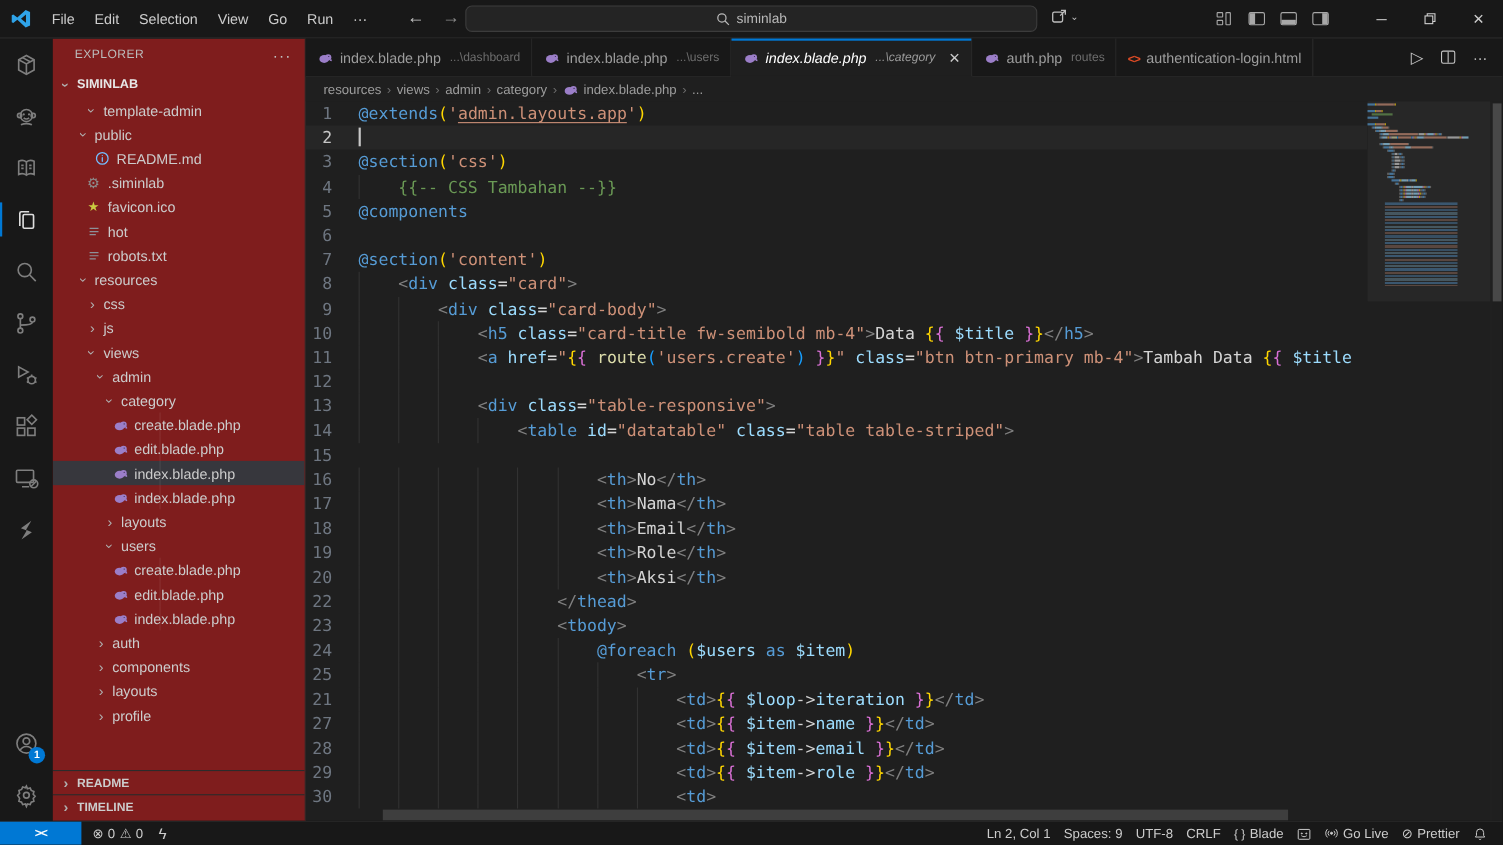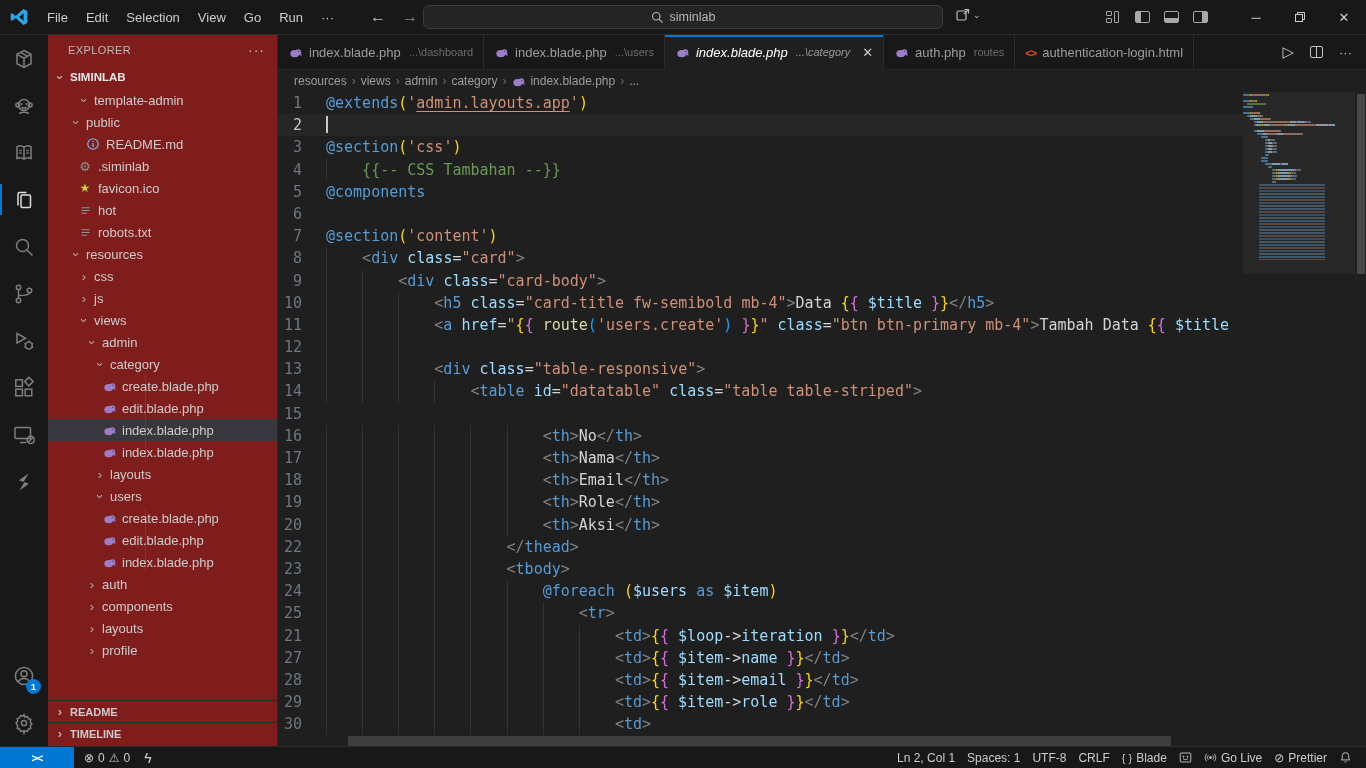--- a/index.html
+++ b/index.html
@@ -89,21 +89,21 @@
       rgba(86,155,214,.45) 6px 8px, transparent 8px 9px,
       rgba(156,220,254,.35) 9px 11px, transparent 11px 12px)}
   .vscroll{width:11px;flex:none;position:relative;border-left:1px solid #222}
   .vscroll .thumb{position:absolute;left:1px;right:1px;top:2px;height:180px;background:rgba(121,121,121,.45)}
   
   .statusbar{height:22px;background:#181818;border-top:1px solid #2b2b2b;display:flex;align-items:center;font-size:12px;color:#cccccc}
   .sb-remote{height:100%;background:#0078d4;color:#ffffff;display:flex;align-items:center;justify-content:center;width:74px;
     font-weight:bold;font-size:11px;letter-spacing:-1px}
   .sb-item{display:flex;align-items:center;gap:4px;padding:0 6px;height:100%}
   .sb-left{display:flex;align-items:center;margin-left:4px;gap:2px}
-  .sb-right{margin-left:auto;display:flex;align-items:flex-start;margin-right:8px}
+  .sb-right{margin-left:auto;display:flex;align-items:flex-end;margin-right:8px}
   .sb-item svg{width:13px;height:13px}
   svg{display:block}
 </style>
 </head>
 <body>
 
 <div class="titlebar">
   <svg class="vsc-logo" viewBox="0 0 24 24">
     <path fill="#2fa3e8" d="M17.2 2.4 8.1 10.8 3.7 7.4 2 8.2v7.6l1.7.8 4.4-3.4 9.1 8.4 4.8-2.3V4.7L17.2 2.4zM17.5 7.5v9l-5.4-4.5 5.4-4.5z"></path>
   </svg>
@@ -950,21 +950,21 @@
       <span>⚠</span>
       <span>0</span>
     </div>
     <div class="sb-item" style="font-size:14px">ϟ</div>
   </div>
   <div class="sb-right" id="sb-right">
       <div class="sb-item">
         <span>Ln 2, Col 1</span>
       </div>
       <div class="sb-item">
-        <span>Spaces: 1</span>
+        <span>Spaces: 9</span>
       </div>
       <div class="sb-item">
         <span>UTF-8</span>
       </div>
       <div class="sb-item">
         <span>CRLF</span>
       </div>
       <div class="sb-item">
         <span><span style="font-size:11px">{ }</span></span>
         <span>Blade</span>

